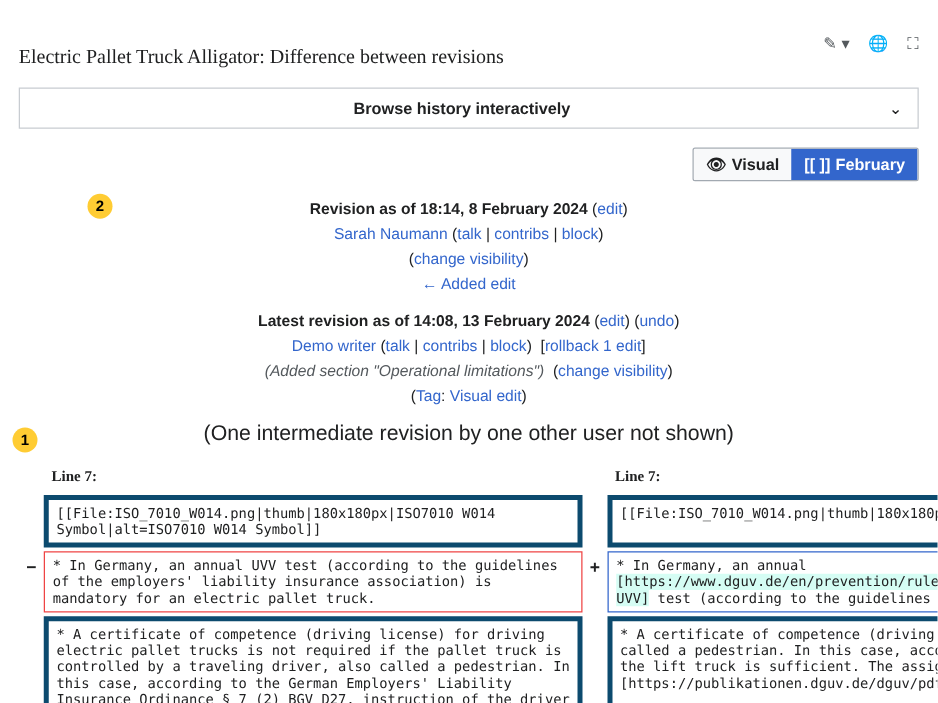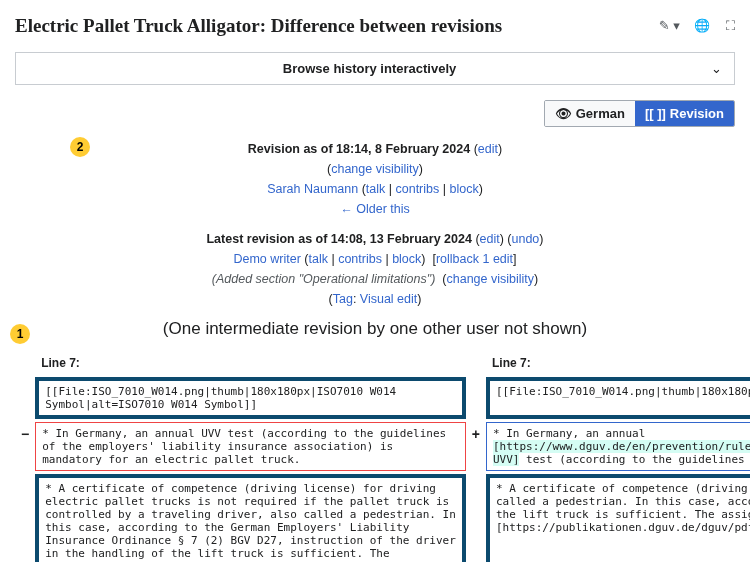--- a/index.html
+++ b/index.html
@@ -1,39 +1,39 @@
 <!DOCTYPE html>
 <html><head>
 <meta charset="utf-8">
 <style>
 * { box-sizing: border-box; margin: 0; padding: 0; }
 body { font-family: -apple-system, "Segoe UI", sans-serif; font-size: 13px; color: #202122; background: #fff; padding: 15px; }
 .header { display: flex; align-items: center; gap: 10px; margin-bottom: 15px; }
-.title { font-size: 19px; font-weight: 700; flex: 1; font-family: Georgia, serif; }
+.title { font-size: 16px; font-weight: 400; flex: 1; font-family: Georgia, serif; margin-top: 22px; }
 .header-icons { display: flex; gap: 15px; color: #54595d; }
 .header-icons span { cursor: pointer; }
 .history-bar { border: 1px solid #c8ccd1; padding: 8px 12px; display: flex; align-items: center; margin-bottom: 15px; cursor: pointer; }
 .history-bar .label { flex: 1; text-align: center; font-weight: bold; font-size: 13px; }
 .view-toggle { display: flex; justify-content: flex-end; margin-bottom: 12px; }
 .btn-group { display: flex; border: 1px solid #a2a9b1; border-radius: 2px; overflow: hidden; }
 .btn { padding: 5px 10px; font-size: 13px; display: flex; align-items: center; gap: 4px; cursor: pointer; font-weight: bold; }
 .btn-visual { background: #f8f9fa; }
 .btn-wikitext { background: #36c; color: #fff; }
 .revs { display: flex; gap: 10px; margin-bottom: 10px; position: relative; flex-direction: column; }
 .rev { flex: 1; text-align: center; font-size: 12.5px; line-height: 1.6; }
 .rev a { color: #3366cc; text-decoration: none; }
 .rev .italic { font-style: italic; color: #54595d; }
 .rev .heading { font-weight: bold; }
 .marker { position: absolute; width: 20px; height: 20px; border-radius: 50%; background: #fc3; color: #000; display: flex; align-items: center; justify-content: center; font-size: 12px; font-weight: bold; }
 .m1 { left: -5px; top: 185px; }
 .m2 { left: 55px; top: -2px; }
 .intermediate { text-align: center; font-size: 17px; margin: 10px 0; }
 .diff-table { width: 100%; border-collapse: separate; border-spacing: 0 3px; font-family: monospace; font-size: 11px; }
 .diff-table td { vertical-align: top; padding: 4px 6px; }
-.lineno { font-weight: bold; font-family: Liberation Sans, sans-serif; font-size: 12px; padding-bottom: 2px; }
+.lineno { font-weight: bold; font-family: Liberation Serif, serif; font-size: 12px; padding-bottom: 2px; }
 .marker-col { width: 15px; text-align: center; font-weight: bold; font-family: sans-serif; font-size: 14px; }
 .context { border: 4px solid #0c4a6e; background: #fff; width: 48%; }
 .deleted { border: 1px solid #ef4444; background: #fff; width: 48%; }
 .added { border: 1px solid #36c; background: #fff; width: 48%; }
 .ins-text { background: #d5fdf4; }
 </style>
 </head>
 <body>
 
 <div class="header">
@@ -47,39 +47,39 @@
 
 <div class="history-bar">
   <span class="label">Browse history interactively</span>
   <span>⌄</span>
 </div>
 
 <div class="view-toggle">
   <div class="btn-group">
     <div class="btn btn-visual">
       <span>👁</span>
-      <span>German</span>
+      <span>Visual</span>
     </div>
     <div class="btn btn-wikitext">
       <span>[[ ]]</span>
-      <span>Revision</span>
+      <span>February</span>
     </div>
   </div>
 </div>
 
 <div style="position:relative">
 <div class="marker m2">2</div>
 <div class="marker m1">1</div>
 
 <div class="revs">
   <div class="rev">
     <div><span class="heading">Revision as of 18:14, 8 February 2024</span> (<a href="#">edit</a>)</div>
+    <div><a href="#">Sarah Naumann</a> (<a href="#">talk</a> | <a href="#">contribs</a> | <a href="#">block</a>)</div>
     <div>(<a href="#">change visibility</a>)</div>
-    <div><a href="#">Sarah Naumann</a> (<a href="#">talk</a> | <a href="#">contribs</a> | <a href="#">block</a>)</div>
-    <div><a href="#">← Older this</a></div>
+    <div><a href="#">← Added edit</a></div>
   </div>
   <div class="rev">
     <div><span class="heading">Latest revision as of 14:08, 13 February 2024</span> (<a href="#">edit</a>) (<a href="#">undo</a>)</div>
     <div><a href="#">Demo writer</a> (<a href="#">talk</a> | <a href="#">contribs</a> | <a href="#">block</a>) &nbsp;[<a href="#">rollback 1 edit</a>]</div>
     <div><span class="italic">(Added section "Operational limitations")</span> &nbsp;(<a href="#">change visibility</a>)</div>
     <div>(<a href="#">Tag</a>: <a href="#">Visual edit</a>)</div>
   </div>
 </div>
 
 <div class="intermediate">(One intermediate revision by one other user not shown)</div>

